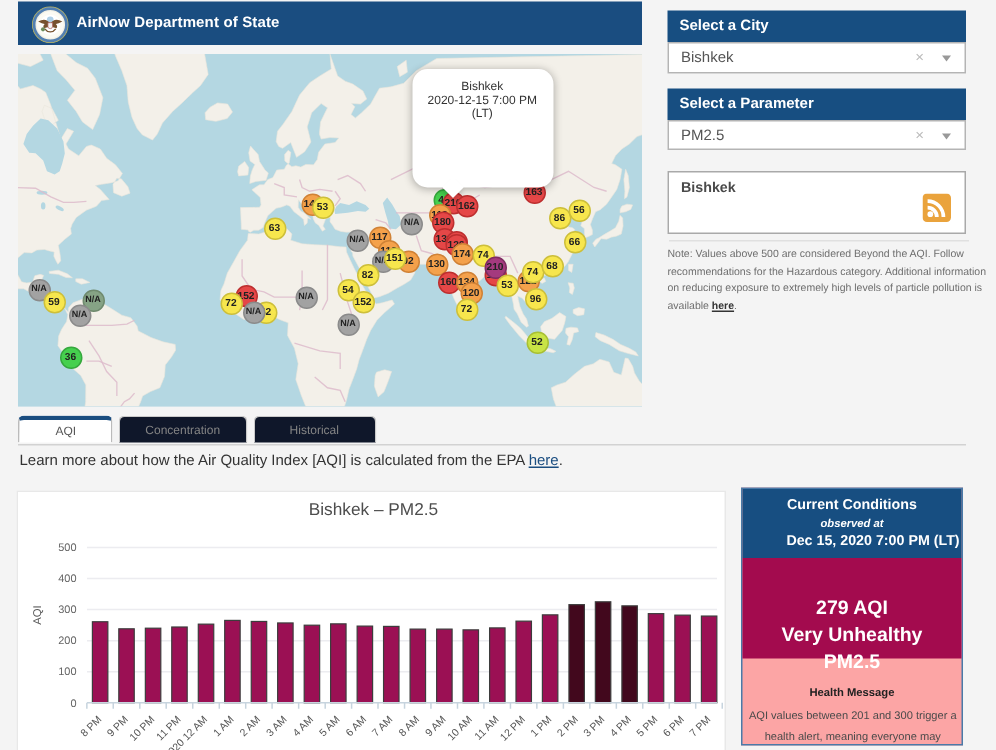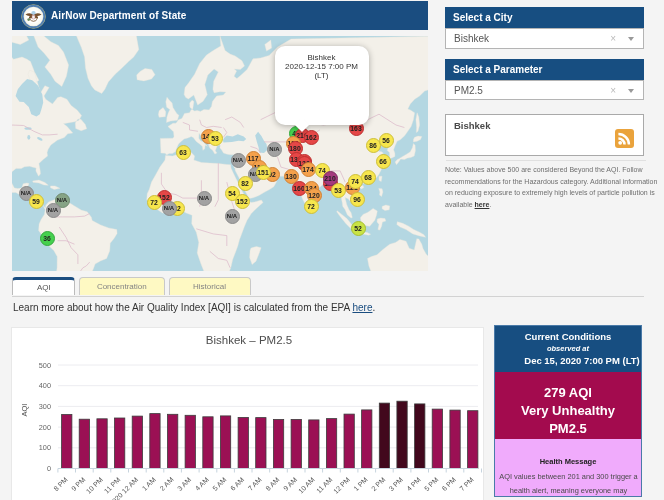--- a/index.html
+++ b/index.html
@@ -11,45 +11,45 @@
 .mk { position:absolute; width:15px; height:15px; border-radius:50%; border:1px solid;
   display:flex; align-items:center; justify-content:center; font-weight:bold; color:#222; }
 #popup { position:absolute; left:262.5px; top:9.5px; width:94px; height:79px; background:#fff;
   border-radius:10px; box-shadow:0 1px 6px rgba(0,0,0,0.3); text-align:center; font-size:8px; color:#333; }
 #popup .tail { position:absolute; left:22px; bottom:-5px; width:10px; height:10px; background:#fff; transform:rotate(45deg); box-shadow:2px 2px 3px rgba(0,0,0,0.15);}
 #ptable { position:absolute; left:8.5px; top:36px; width:75.5px; border-collapse:collapse; }
 #ptable th { background:#19477e; color:#fff; font-size:8px; font-weight:bold; height:13px; }
 #ptable td { font-size:8px; height:20px; border:2px solid #19477e; }
 #ptable .aqi { background:#a40d50; color:#fff; font-weight:bold; border:2px solid #19477e; }
 .tab { position:absolute; top:277px; height:18px; border:1px solid #c9c9c9; border-bottom:none;
-  border-radius:4px 4px 0 0; background:#fef9c3; color:#848484; font-size:8px;
+  border-radius:4px 4px 0 0; background:#0f172a; color:#848484; font-size:8px;
   display:flex; align-items:center; justify-content:center; }
 #tab1 { left:12.4px; width:63px; background:#fff; border:1px solid #bbb; border-top:3px solid #1a4d80; border-bottom:none; color:#555; }
 #rule { left:12px; top:296px; width:632px; height:1px; background:#d2d2d2; }
 #learn { left:13px; top:302px; font-size:10px; color:#333; }
 #learn a { color:#1a4d80; }
 #chartpanel { left:11px; top:327px; width:473px; height:178px; background:#fff; border:1px solid #e8e8e8; }
 .sbar { left:445px; width:199px; height:21px; background:#174e81; color:#fff; font-weight:bold;
   font-size:10px; line-height:21px; padding-left:8px; }
 .sdrop { left:445px; width:199px; height:20.7px; background:#fff; border:1px solid #b4b4b4;
   font-size:10px; color:#555; line-height:19px; padding-left:8px; }
 .sdrop .x { position:absolute; right:27px; top:0; color:#bbb; font-size:10px; }
 .sdrop .car { position:absolute; right:9px; top:8px; width:0; height:0;
   border-left:3px solid transparent; border-right:3px solid transparent; border-top:4px solid #999; }
 #rssbox { left:445px; top:113.5px; width:199px; height:42px; background:#fff; border:1px solid #a9a9a9; }
 #rssbox .c { position:absolute; left:8px; top:5px; font-size:9.5px; font-weight:bold; color:#4a4a4a; }
 #note { left:445px; top:164px; width:216px; font-size:7px; line-height:11.6px; color:#6e6e6e; }
 #note b { color:#333; text-decoration:underline; }
 #subline { left:446px; top:160px; width:200px; height:1px; background:#e0e0e0; }
-#cond { left:494px; top:324.5px; width:148px; height:172px; border:1px solid #4a7aa8; background:#f0abfc; text-align:center; }
+#cond { left:494px; top:324.5px; width:148px; height:172px; border:1px solid #4a7aa8; background:#fca5a5; text-align:center; }
 #cond .hd { background:#174e81; color:#fff; height:46px; padding-top:5px; }
 #cond .hd .l1 { font-size:9.5px; font-weight:bold; }
 #cond .hd .l2 { font-size:7.5px; font-weight:bold; margin-top:2px;font-style:italic; }
 #cond .hd .l3 { font-size:9.5px; font-weight:bold; margin-top:2px;padding-left:28px; }
-#cond .aq { background:#a30b4e; color:#fff; height:67.5px; padding-top:12px; font-size:13px; font-weight:bold; line-height:18px; }
+#cond .aq { background:#a30b4e; color:#fff; height:67.5px; padding-top:24px; font-size:13px; font-weight:bold; line-height:18px; }
 #cond .hm { padding-top:18px; }
 #cond .hm .t { font-size:7.5px; font-weight:bold; color:#222; }
 #cond .hm .b { font-size:7.4px; color:#4a4a4a; text-align:center; padding:4px 2px 0 3px; line-height:13.5px; }
 </style></head>
 <body>
 <div id="header" class="abs">
     <svg width="25" height="25" viewBox="0 0 26 26" style="position:absolute;left:9px;top:3px">
 <circle cx="13" cy="13" r="12.3" fill="#f2f0e5" stroke="#b9b35c" stroke-width="0.7"></circle>
 <circle cx="13" cy="13" r="11.2" fill="none" stroke="#527fb0" stroke-width="1.9"></circle>
 <circle cx="13" cy="13" r="9.3" fill="#fbfaf3"></circle>

